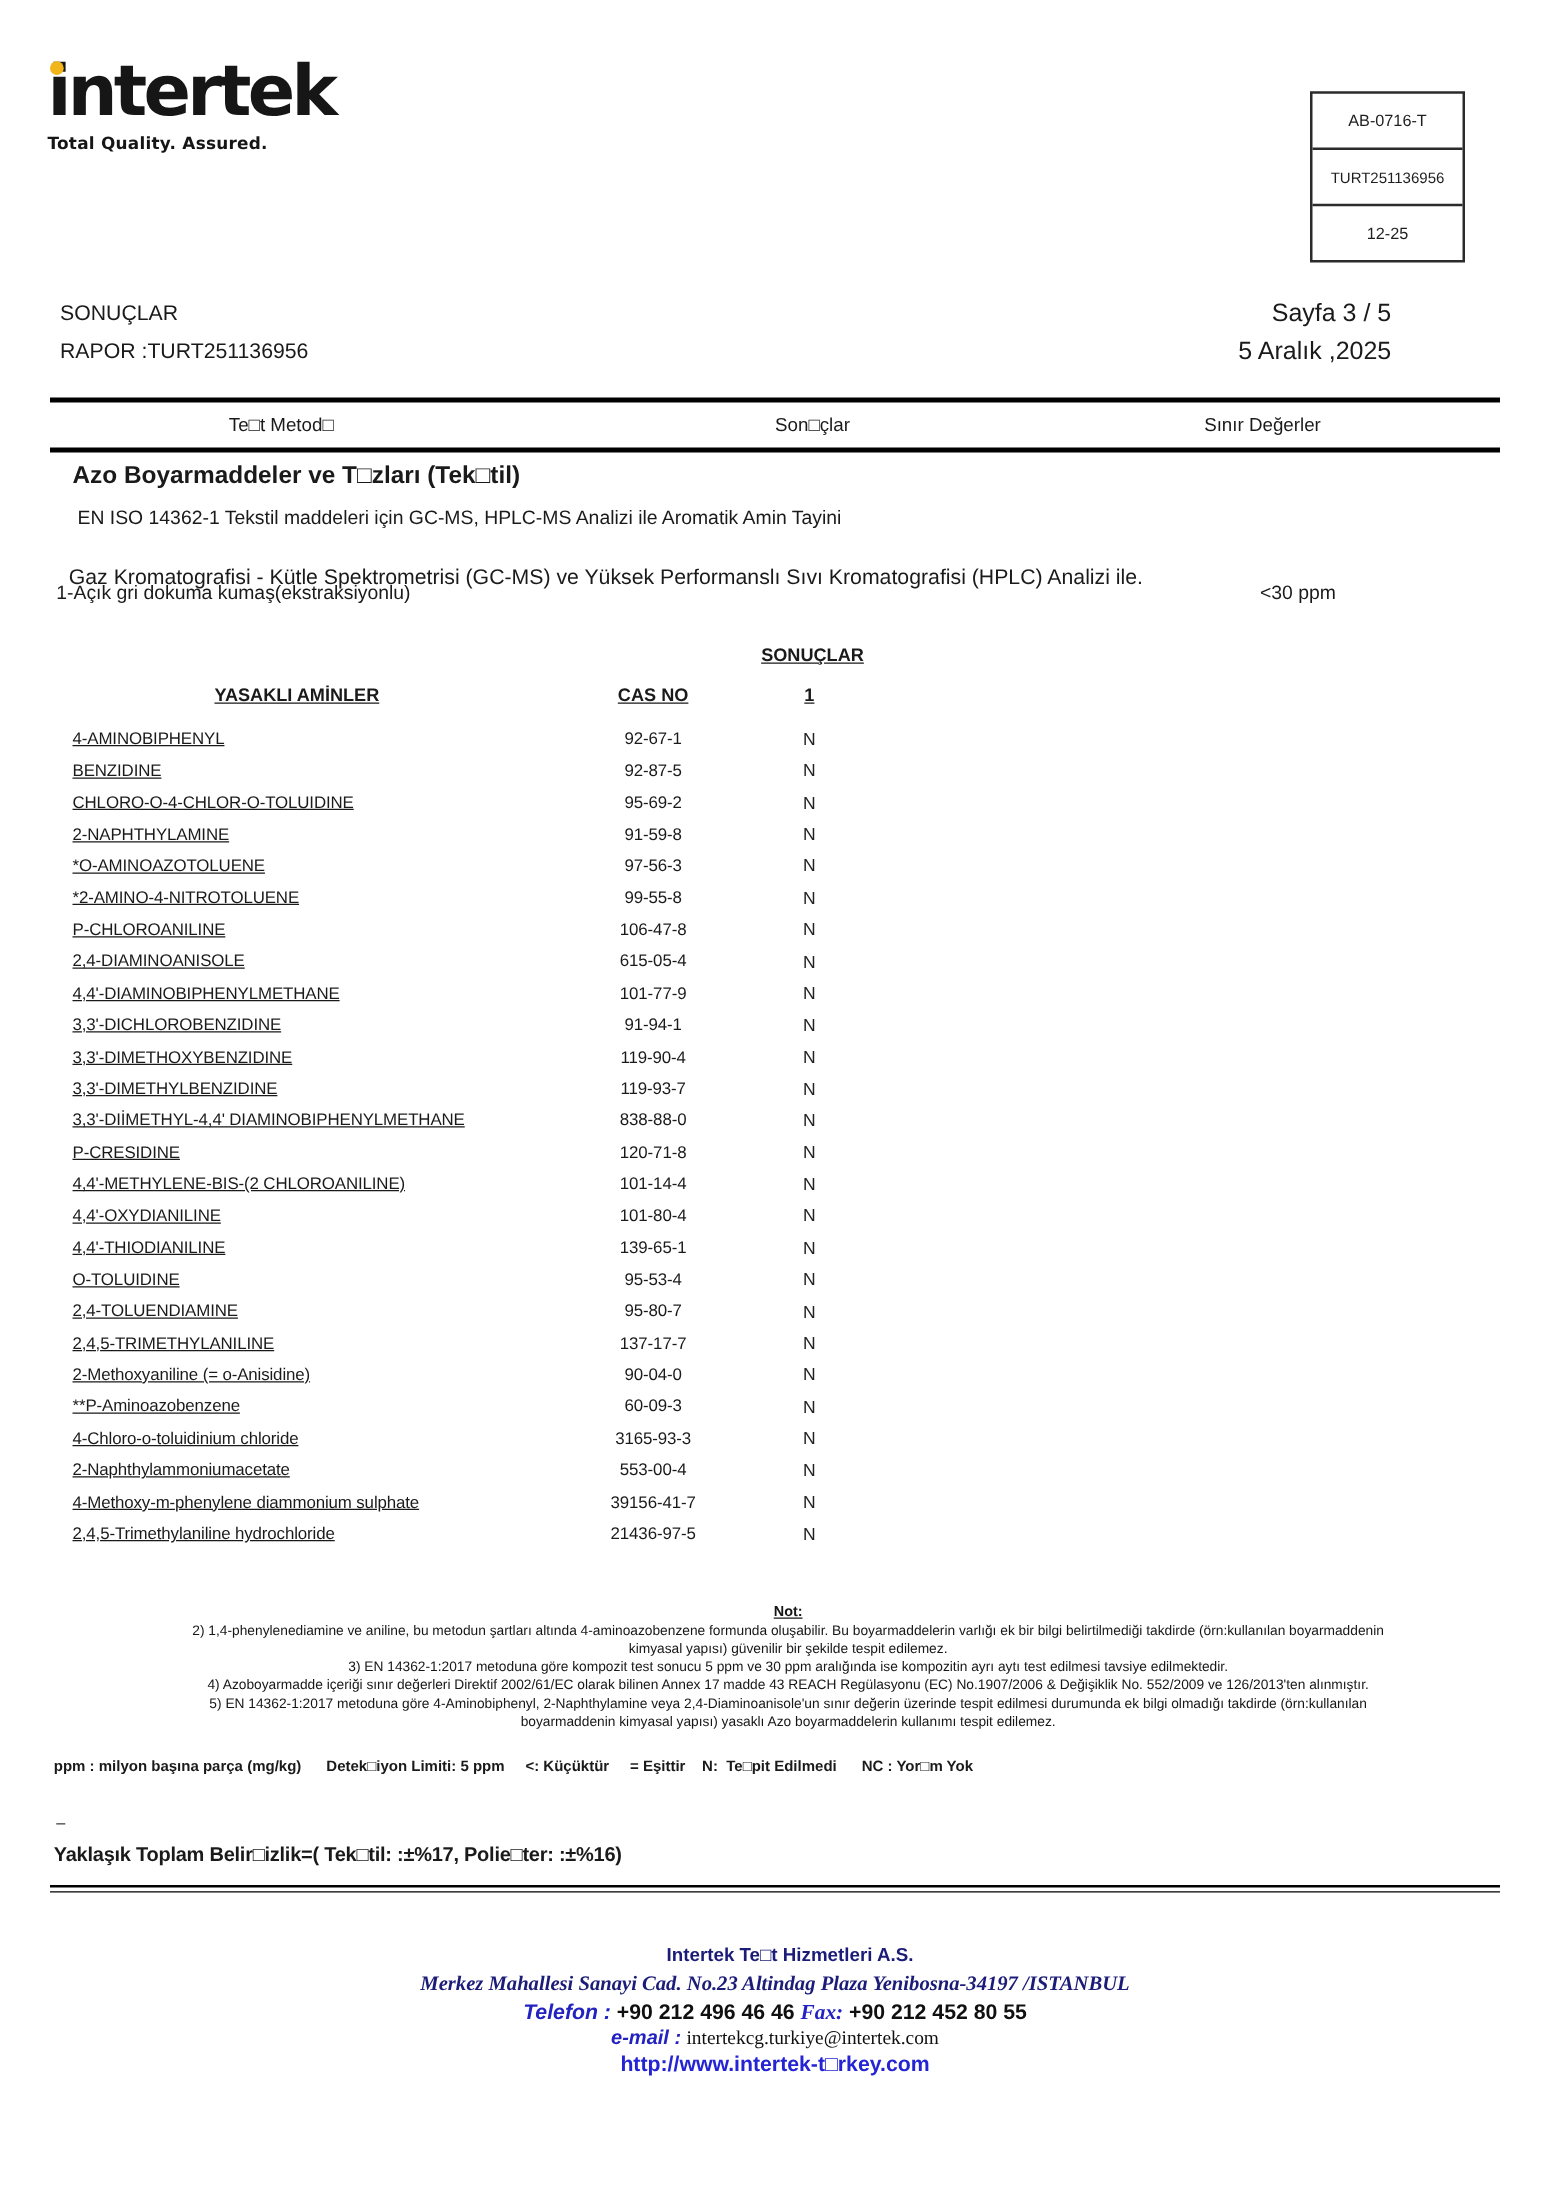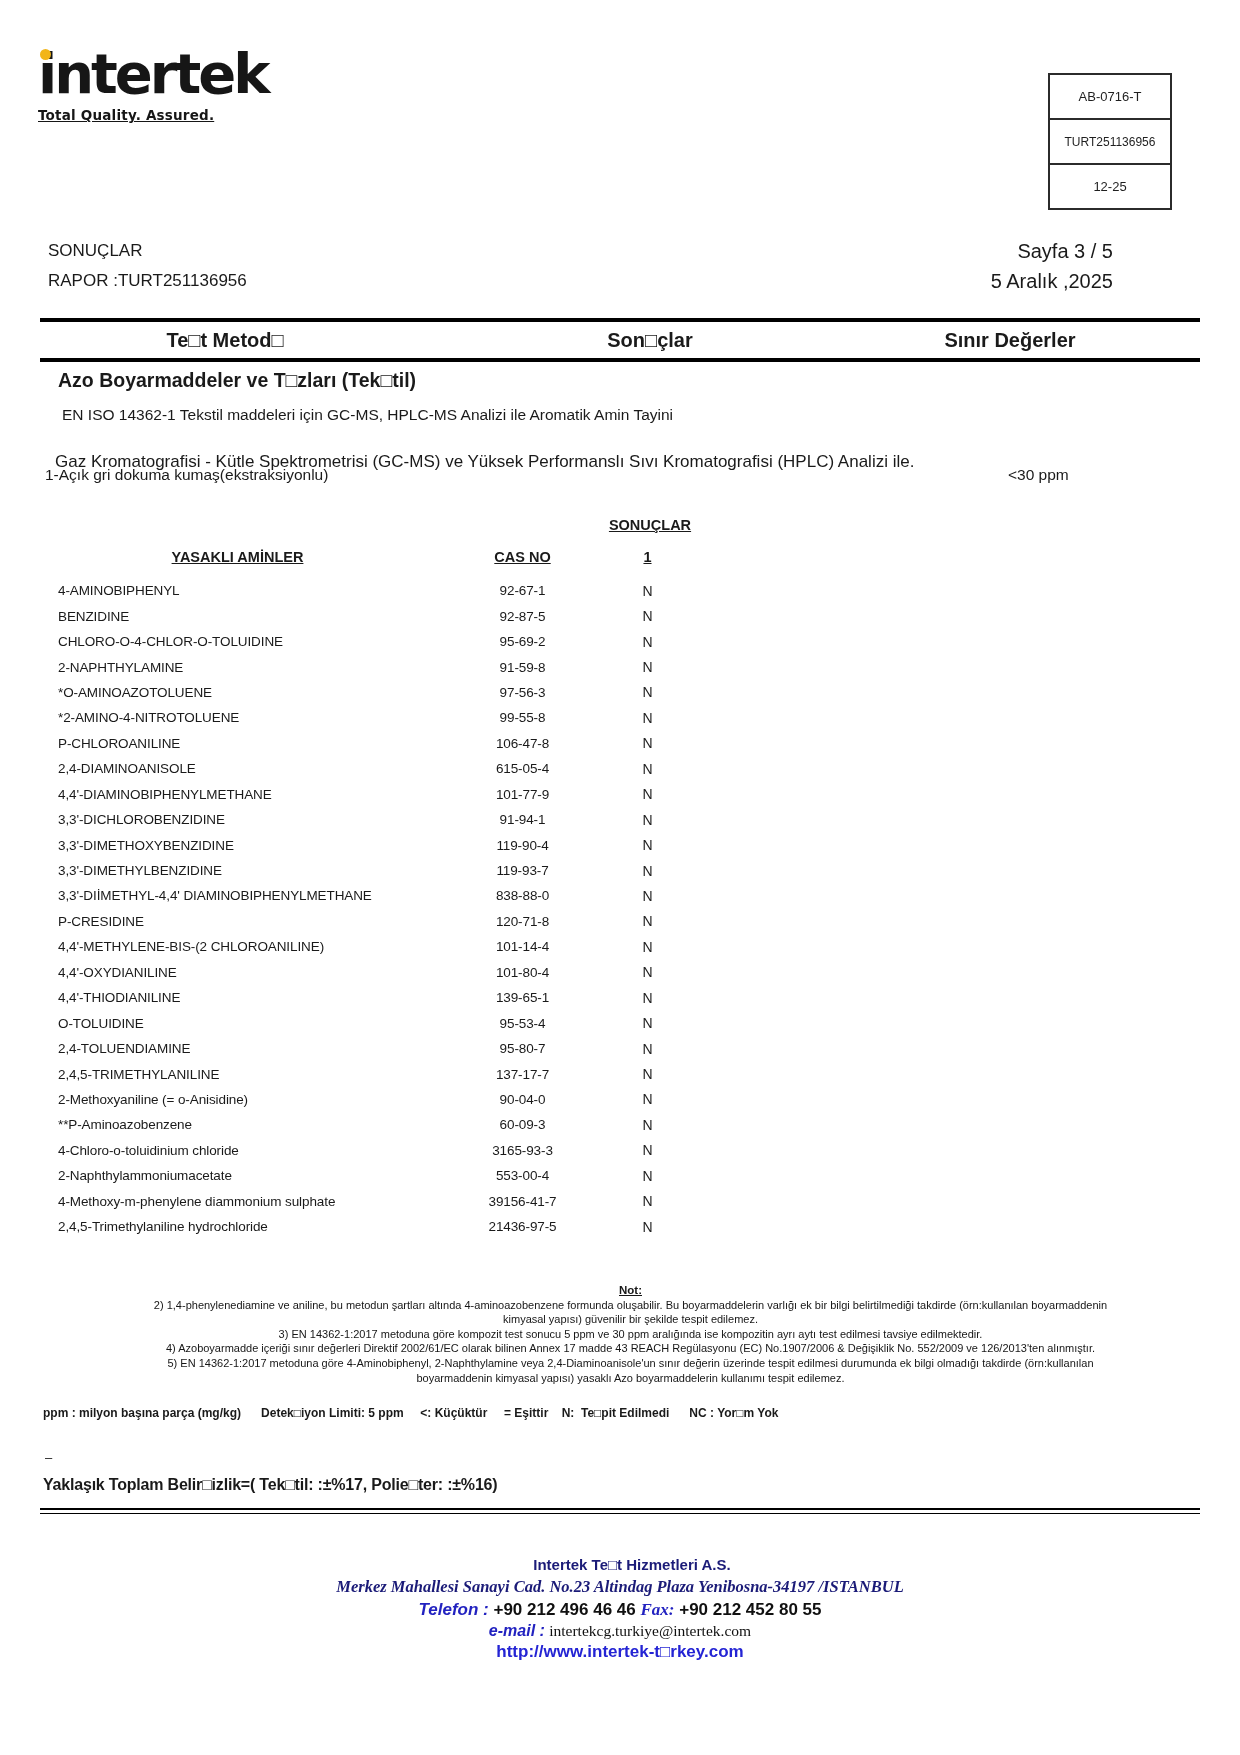--- a/index.html
+++ b/index.html
@@ -10,39 +10,39 @@
   }
   
   .logo { position:absolute; left:38px; top:46px; }
   .logo-word {
     font-family:"DejaVu Sans",sans-serif; font-size:56px; font-weight:bold;
     letter-spacing:-3px; line-height:1; color:#161616; position:relative; display:inline-block;
   }
   .logo-dot { position:absolute; width:11px; height:11px; border-radius:50%; left:2px; top:3px; }
   .logo-tagline {
     font-family:"DejaVu Sans",sans-serif; font-size:13.5px; font-weight:bold;
-    letter-spacing:0.2px; color:#161616; margin-top:5px;text-decoration:underline;
+    letter-spacing:0.2px; color:#161616; margin-top:5px;
   }
   
   .stamp { position:absolute; left:1048px; top:73px; width:120px; border:2px solid #2b2b2b; }
   .stamp-cell {
     height:43px; display:flex; align-items:center; justify-content:center;
     font-size:13px; border-bottom:2px solid #2b2b2b; color:#1f1f1f;
   }
   .stamp-cell:nth-child(2) { font-size:12px; }
   .stamp-cell:last-child { border-bottom:none; }
   
   .info-left  { position:absolute; left:48px;  top:236px; font-size:17px; line-height:30px; }
   .info-right { position:absolute; right:127px; top:236px; font-size:20px; line-height:30px; text-align:right; }
   
   .band {
     position:absolute; left:40px; top:318px; width:1160px; height:36px;
     border-top:4px solid #000; border-bottom:4px solid #000;
   }
-  .band span { position:absolute; top:50%; transform:translate(-50%,-50%); font-weight:bold; font-size:20px; white-space:nowrap; }
+  .band span { position:absolute; top:50%; transform:translate(-50%,-50%); font-weight:normal; font-size:15px; white-space:nowrap; }
   .band .b1 { left:185px; } .band .b2 { left:610px; } .band .b3 { left:970px; }
   
   .sec-title  { position:absolute; left:58px; top:369px; font-size:19.5px; font-weight:bold; }
   .sec-m1     { position:absolute; left:62px; top:406px; font-size:15.5px; }
   .sec-m2     { position:absolute; left:55px; top:452px; font-size:17px;text-align:right; }
   .sec-sample { position:absolute; left:45px; top:466px; font-size:15.5px; }
   .sec-limit  { position:absolute; left:1008px; top:466px; font-size:15.5px; }
   
   .group-h {
     position:absolute; left:650px; top:517px; transform:translateX(-50%);
@@ -52,21 +52,21 @@
     position:absolute; left:40px; top:549px; width:645px;
     display:grid; grid-template-columns:395px 175px 75px;
     font-weight:bold; font-size:14.5px;
   }
   .cols-h span { justify-self:center; text-decoration:underline; white-space:nowrap; }
   .rows { position:absolute; left:40px; top:578px; width:645px; }
   .row {
     display:grid; grid-template-columns:395px 175px 75px; height:25.45px;
     align-items:center; font-size:13.5px; letter-spacing:-0.1px;
   }
-  .row .name { padding-left:18px; white-space:nowrap; }
+  .row .name { padding-left:18px; white-space:nowrap;text-decoration:underline; }
   .row .cas  { text-align:center; }
   .row .res  { text-align:center; font-size:14px; color:#222; }
   
   .notes { position:absolute; left:43px; top:1283px; width:1175px; font-size:11px; line-height:14.6px; color:#161616;text-align:center; }
   .not-label { font-weight:bold; text-decoration:underline; font-size:11.5px; }
   .note-line { white-space:nowrap; overflow:hidden; }
   
   .legend { position:absolute; left:43px; top:1406px; font-weight:bold; font-size:12px; white-space:pre; }
   .dash   { position:absolute; left:45px; top:1450px; font-size:13px; }
   .uncert { position:absolute; left:43px; top:1476px; font-weight:bold; font-size:16px; letter-spacing:-0.2px; }

